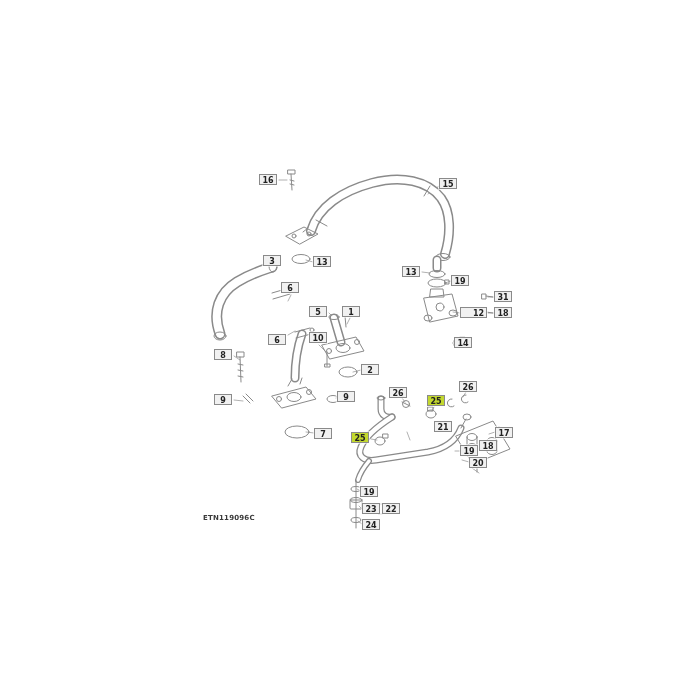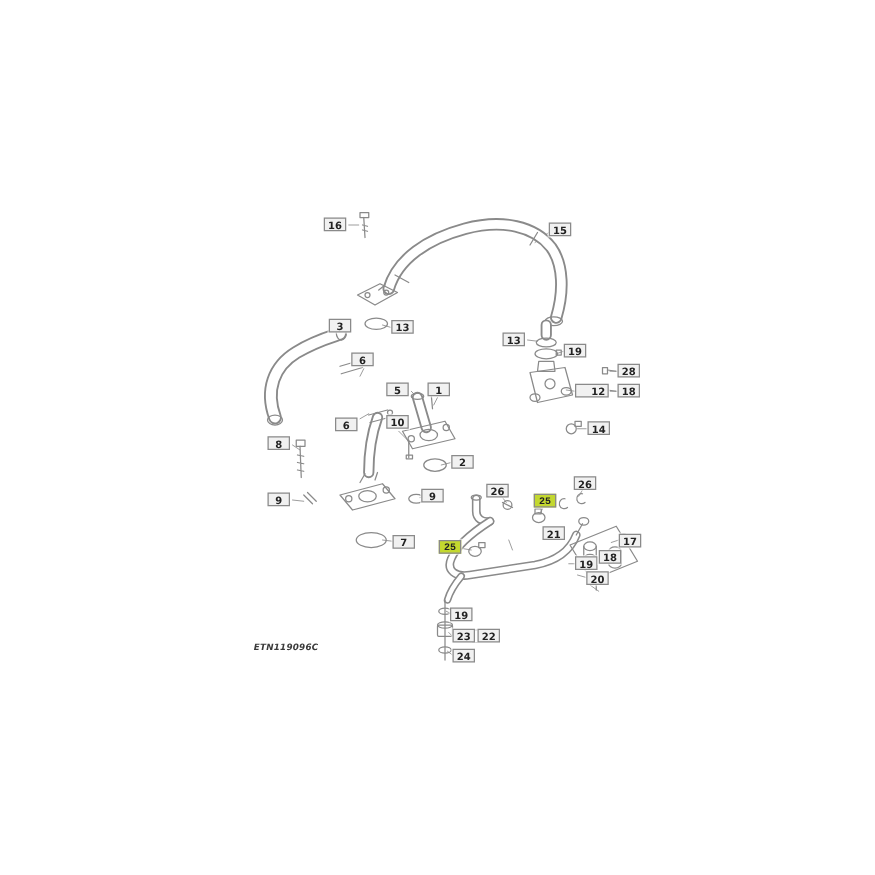--- a/index.html
+++ b/index.html
@@ -20,28 +20,26 @@
     border:1px solid var(--label-border,#8a8a8a);
     background:var(--label-bg,#f1f1f1);
     color:var(--label-text,#222);
     font-size:8px;line-height:11px;font-weight:bold;
     text-align:center;
     box-shadow:0 0 0 1px rgba(255,255,255,0.6);
     cursor:pointer;
   }
   .part-label.highlighted{
     background:var(--highlight-bg,#c3d82e);
-    font-family:Liberation Mono, monospace;
   }
   #drawing-code{
     position:absolute;
     left:203px;top:514px;
     font-size:7px;font-weight:bold;color:#3a3a3a;
     letter-spacing:0.2px;
-    font-style:italic;
   }
 </style>
 </head>
 <body>
 
 <div id="canvas">
 
   <svg id="lineart" width="700" height="700" viewBox="0 0 700 700">
     <g fill="none" stroke="#8a8a8a" stroke-width="1" stroke-linecap="round" stroke-linejoin="round">
 
@@ -228,24 +226,24 @@
       <div class="part-label" style="left: 342px; top: 306px;">1</div>
       <div class="part-label" style="left: 309px; top: 332px;">10</div>
       <div class="part-label" style="left: 268px; top: 334px;">6</div>
       <div class="part-label" style="left: 214px; top: 349px;">8</div>
       <div class="part-label" style="left: 361px; top: 364px;">2</div>
       <div class="part-label" style="left: 214px; top: 394px;">9</div>
       <div class="part-label" style="left: 337px; top: 391px;">9</div>
       <div class="part-label" style="left: 314px; top: 428px;">7</div>
       <div class="part-label" style="left: 402px; top: 266px;">13</div>
       <div class="part-label" style="left: 451px; top: 275px;">19</div>
-      <div class="part-label" style="left: 494px; top: 291px;">28</div>
+      <div class="part-label" style="left: 494px; top: 291px;">31</div>
       <div class="part-label" style="left: 494px; top: 307px;">18</div>
       <div class="part-label" style="left: 460px; top: 307px; padding-left: 12px;">12</div>
-      <div class="part-label" style="left: 470px; top: 337px;">14</div>
+      <div class="part-label" style="left: 454px; top: 337px;">14</div>
       <div class="part-label" style="left: 389px; top: 387px;">26</div>
       <div class="part-label" style="left: 459px; top: 381px;">26</div>
       <div class="part-label highlighted" style="left: 427px; top: 395px;">25</div>
       <div class="part-label" style="left: 394px; top: 421px; margin-left: 40px;">21</div>
       <div class="part-label highlighted" style="left: 351px; top: 432px;">25</div>
       <div class="part-label" style="left: 495px; top: 427px;">17</div>
       <div class="part-label" style="left: 460px; top: 445px;">19</div>
       <div class="part-label" style="left: 469px; top: 457px;">20</div>
       <div class="part-label" style="left: 479px; top: 440px;">18</div>
       <div class="part-label" style="left: 360px; top: 486px;">19</div>

